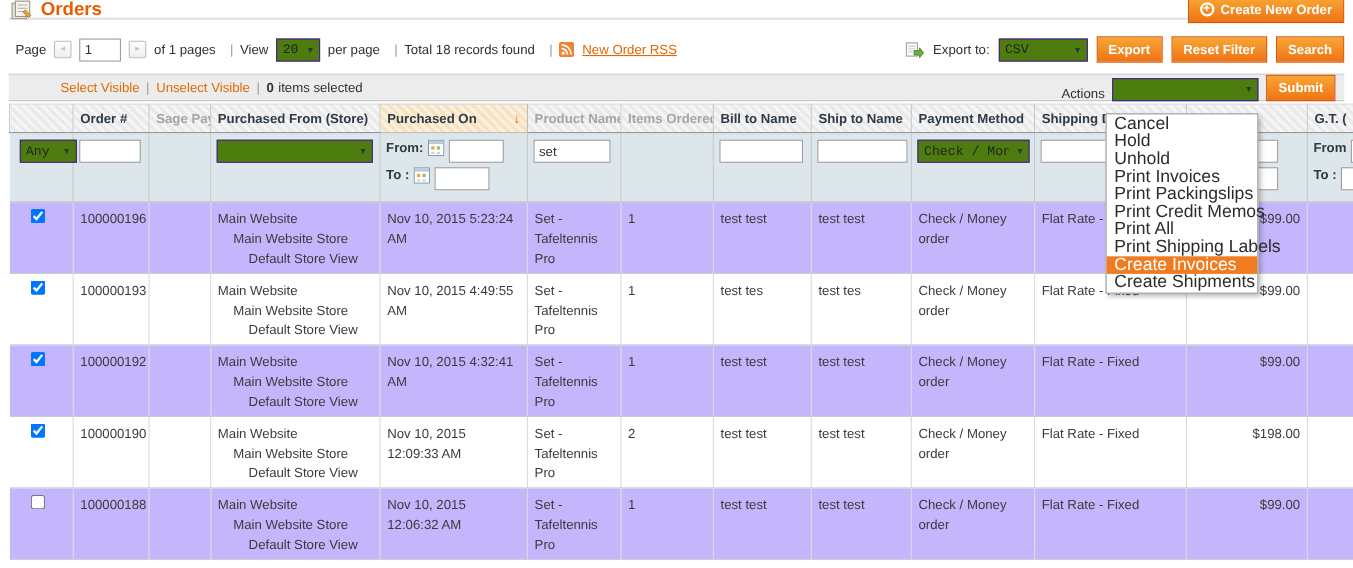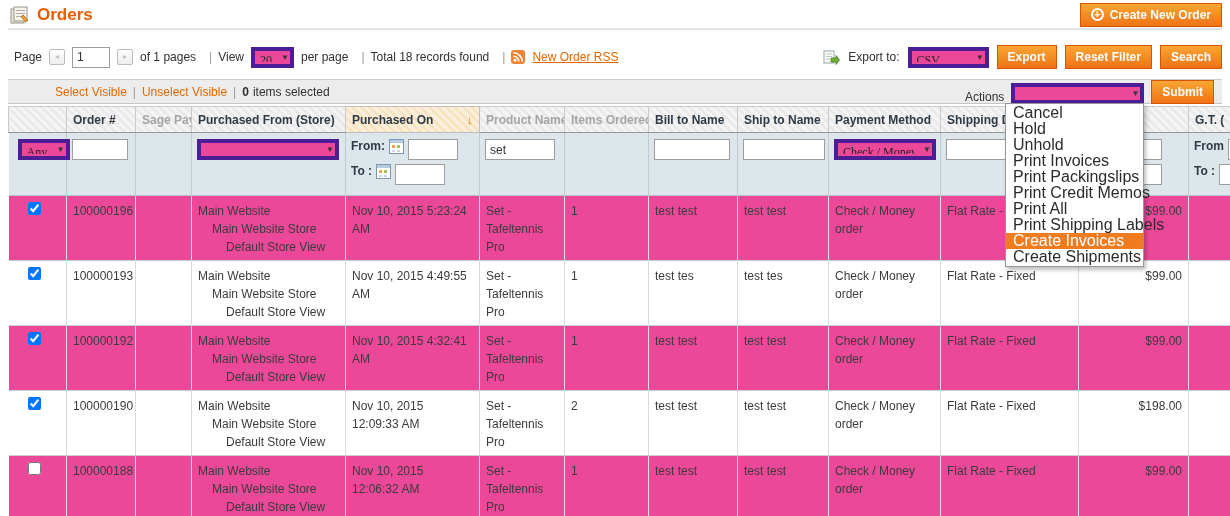--- a/index.html
+++ b/index.html
@@ -2,21 +2,21 @@
 <html><head>
 <meta charset="utf-8">
 <style>
   * { margin:0; padding:0; box-sizing:border-box; }
   html,body { background:#fff; }
   body { font-family:"Liberation Sans", sans-serif; font-size:12px; color:#303030; }
   .page { position:relative; width:1230px; height:516px; overflow:hidden; background:#fff; }
   .content { padding:0 8px; }
 
   
-  .page-head { display:flex; justify-content:space-between; align-items:center; padding:5px 0 4px 2px; height:28px; }
+  .page-head { display:flex; justify-content:space-between; align-items:center; padding:5px 0 4px 2px; height:16px; }
   .title-wrap { display:flex; align-items:center; gap:7px; }
   .page-title { color:#e85d00; font-size:17px; font-weight:bold; }
   .head-rule { height:2px; background:#e2e2e2; margin:0 0 13px 0; }
 
   
   .btn { display:inline-flex; align-items:center; gap:6px; background:linear-gradient(#f9a633,#ef7316);
          border:1px solid #d75403; color:#fff; font-family:"Liberation Sans",sans-serif;
          font-size:12px; font-weight:bold; padding:4px 10px; cursor:pointer; line-height:14px; }
   .plus-circle { display:inline-flex; align-items:center; justify-content:center; width:13px; height:13px;
                  border:2px solid #fff; border-radius:50%; font-weight:bold; font-size:11px; line-height:9px; }
@@ -25,22 +25,22 @@
   .toolbar { display:flex; justify-content:space-between; align-items:center; padding:2px 0 10px 6px; }
   .tb-left, .tb-right { display:flex; align-items:center; }
   .tb-left > * { margin-right:7px; }
   .sep { color:#9a9a9a; margin:0 6px; }
   .pg-arrow { width:16px; height:16px; border:1px solid #bcbcbc; background:linear-gradient(#fdfdfd,#eeeeee);
               color:#c3c3c3; font-size:7px; line-height:13px; text-align:center; border-radius:2px; cursor:default; }
   .ti { border:1px solid #9d9d9d; background:#fff; height:21px; padding:2px 4px;
         font-family:"Liberation Sans",sans-serif; font-size:12px; color:#303030; }
   .pg-input { width:38px; }
   .sel { position:relative; display:inline-block; }
-  .sel select { appearance:none; -webkit-appearance:none; border:4px solid #4c1d95; background:#ec4899;
-                font-family:Liberation Serif, serif; font-size:12px; color:#222;
+  .sel select { appearance:none; -webkit-appearance:none; border:1px solid #4c1d95; background:#4d7c0f;
+                font-family:Liberation Mono, monospace; font-size:12px; color:#222;
                 padding:2px 18px 2px 5px; height:21px; border-radius:0; }
   .sel::after { content:"▼"; position:absolute; right:5px; top:6px; font-size:8px; color:#333; pointer-events:none; }
   .link { color:#e26703; text-decoration:underline; cursor:pointer; }
   .tb-right { gap:8px; }
   .gap-big { }
 
   
   .massbar { display:flex; justify-content:space-between; align-items:center; background:#ececec;
              border-top:1px solid #cfcfcf; border-bottom:1px solid #c6c6c6; height:25px; padding:0 8px 0 10px; }
   .mass-left, .mass-right { display:flex; align-items:flex-end;margin-left:37px; }
@@ -67,21 +67,21 @@
   .date-lbl { font-weight:bold; color:#2e3a46; }
   .date-input { width:50px; }
   .w-order { width:56px; } .w-prod { width:70px; } .w-bill { width:76px; } .w-ship { width:82px; }
   .w-shipdesc { width:120px; } .w-gtb { width:70px; margin-left:8px; } .w-gtp { width:52px; }
   .pf-select { width:142px; }
   .pay-select { width:102px; }
   .any-select { width:52px; }
 
   tr.row td { border-right:1px solid #d7dcde; border-bottom:1px solid #c9cfd2; padding:6px 6px 4px 6px;
               height:59px; line-height:18px; color:#3b3b3b; }
-  tr.row.odd td { background:#ec4899; }
+  tr.row.odd td { background:#c4b5fd; }
   tr.row.even td { background:#ffffff; }
   td.c-cb, tr.filter-row td.c-cb { text-align:left; padding-left:9px; }
   tr.row td.c-cb { text-align:center; padding-left:0; }
   .st2 { padding-left:14px; } .st3 { padding-left:28px; }
   td.num { text-align:right; padding-right:8px; }
 
   
   .dd { position:absolute; left:1005px; top:103px; width:139px; background:#fff; border:1px solid #979797;
         box-shadow:2px 3px 4px rgba(0,0,0,.25); z-index:50; padding:1px 0; }
   .dd-item { font-size:16px; color:#2b2b2b; line-height:16px; padding:0 7px; white-space:nowrap; cursor:default; }

